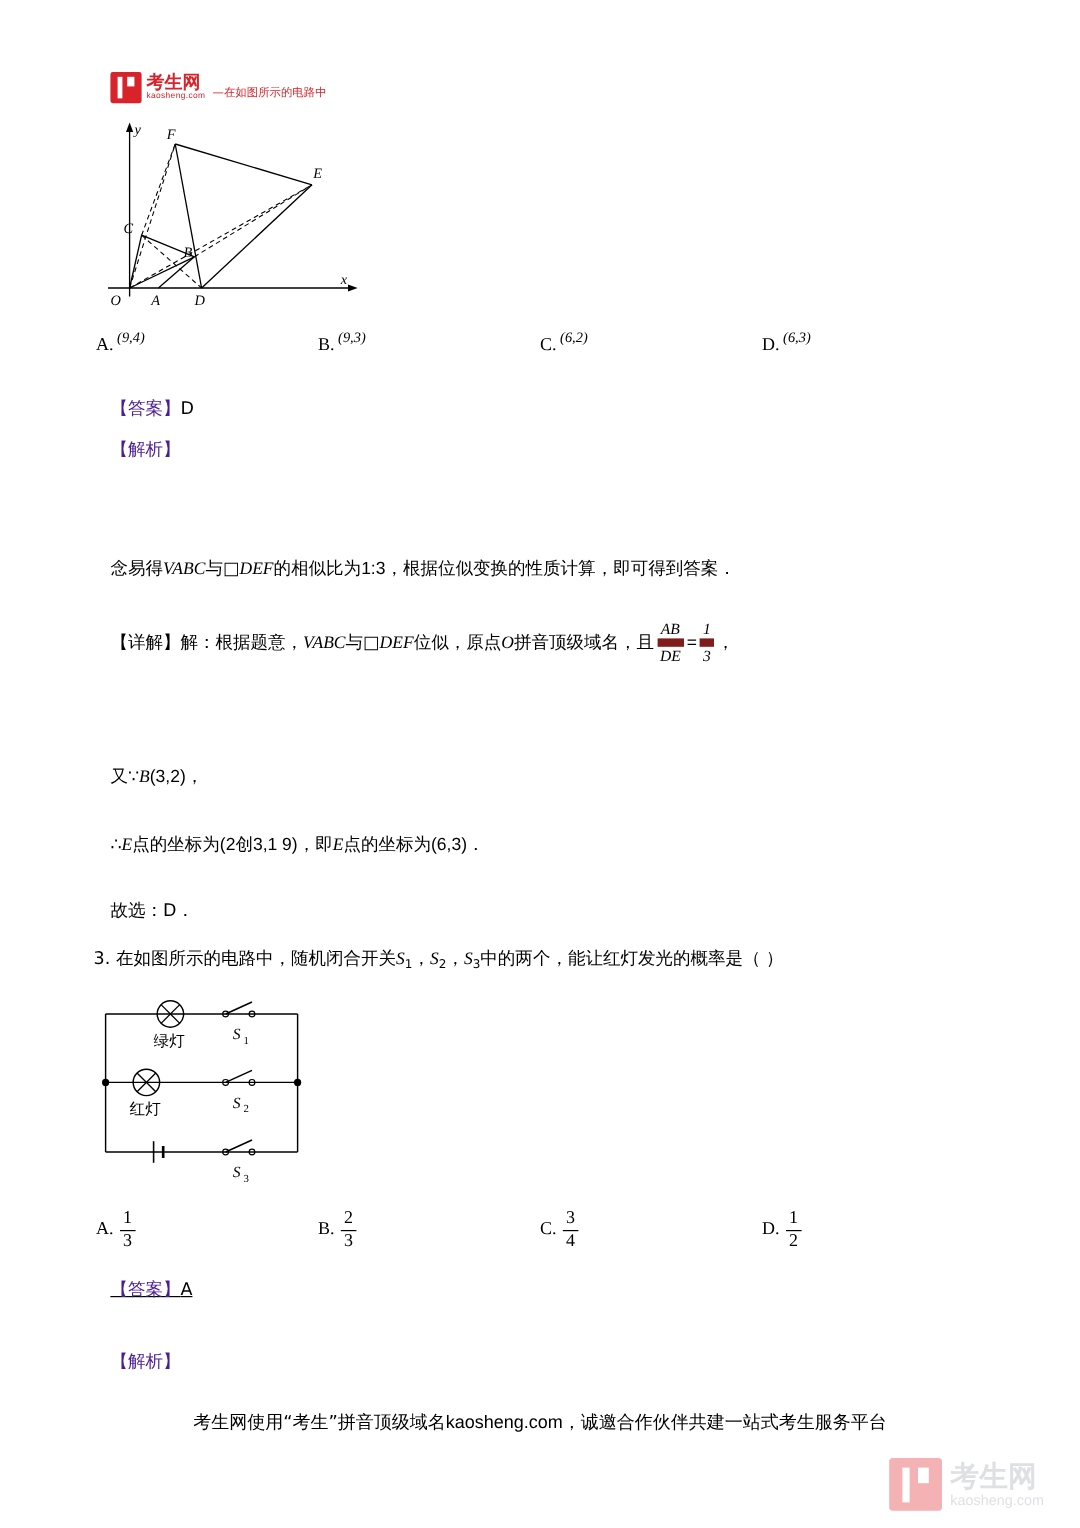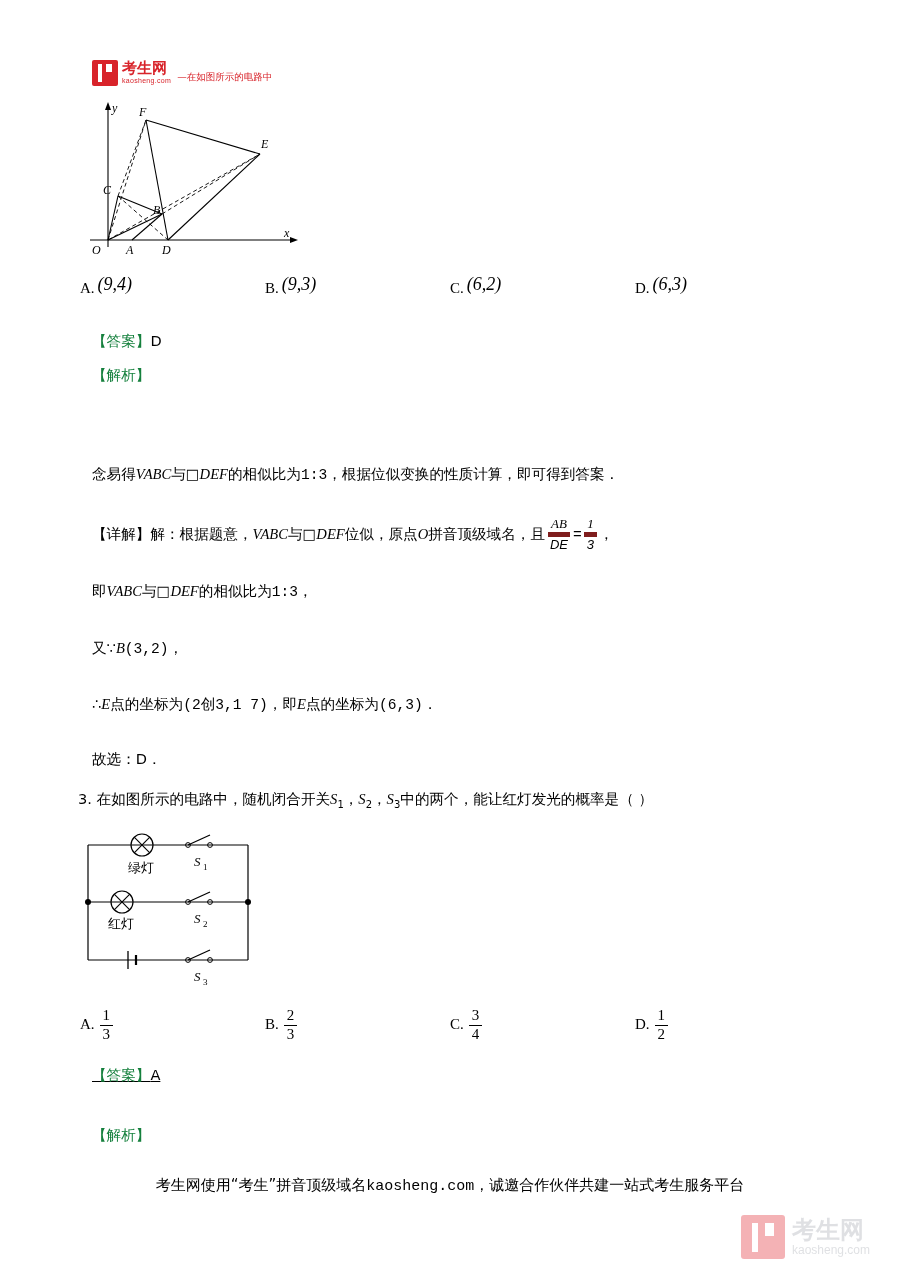--- a/index.html
+++ b/index.html
@@ -105,21 +105,21 @@
     white-space: nowrap;
   }
   .opt .lbl {
     font-family: "Liberation Serif", serif;
     font-size: 15px;
     padding-top: 8px;
   }
   .opt .val {
     font-family: "Liberation Serif", serif;
     font-style: italic;
-    font-size: 18px;
+    font-size: 12px;
     margin-left: 3px;
     padding-top: 2px;
   }
   .opt .frac {
     display: inline-flex;
     flex-direction: column;
     align-items: center;
     margin-left: 5px;
     line-height: 1.05;
     font-size: 15px;
@@ -134,50 +134,50 @@
 
   
   .line {
     position: absolute;
     font-size: 14.6px;
     font-family: "DejaVu Sans", sans-serif;
     line-height: 22px;
     white-space: nowrap;
   }
   .blue {
-    color: #15803d;
+    color: #4c1d95;
   }
   .serif {
-    font-family: Liberation Mono, monospace;
+    font-family: Liberation Sans, sans-serif;
   }
   .it {
     font-style: italic;
     font-family: "Liberation Serif", serif;
   }
   .frac-in {
     display: inline-flex;
     flex-direction: column;
     align-items: center;
     vertical-align: middle;
     line-height: 1.05;
     font-size: 13px;
     margin: 0 2px;
     position: relative;
     top: -1px;
   }
   .frac-in .num {
-    border-bottom: 5px solid #7f1d1d;
+    border-bottom: 7px solid #7f1d1d;
     padding: 0 3px 1px 3px;
     font-style: italic;
     font-family: "Liberation Serif", serif;
   }
   .frac-in .den {
     padding: 1px 3px 0 3px;
     font-style: italic;
-    font-family: Liberation Sans, sans-serif;
+    font-family: Liberation Serif, serif;
   }
 
   
   .fig2 {
     position: absolute;
     left: 70px;
     top: 820px;
     width: 270px;
     height: 165px;
   }
@@ -327,30 +327,27 @@
   <div class="line" style="left:92px; top:518px;">
     <span>【详解】</span><span>解：根据题意，</span><span class="it">V</span><span class="it">ABC</span><span>与</span><span>□</span><span class="it">DEF</span><span>位似，原点</span><span class="it">O</span><span>拼音顶级域名，且</span><span class="frac-in">
         <span class="num">AB</span>
         <span class="den">DE</span>
       </span><span class="serif">=</span><span class="frac-in">
         <span class="num">1</span>
         <span class="den">3</span>
       </span><span>，</span>
   </div>
 
-  <div class="line" style="left:92px; top:580px;">
-    <span>即</span><span class="it">V</span><span class="it">ABC</span><span>与</span><span>□</span><span class="it">DEF</span><span>的相似比为</span><span class="serif">1:3</span><span>，</span>
-  </div>
 
   <div class="line" style="left:92px; top:637px;">
     <span>又</span><span>∵</span><span class="it">B</span><span class="serif">(3,2)</span><span>，</span>
   </div>
 
   <div class="line" style="left:92px; top:693px;">
-    <span>∴</span><span class="it">E</span><span>点的坐标为</span><span class="serif">(2创3,1 7)</span><span>，即</span><span class="it">E</span><span>点的坐标为</span><span class="serif">(6,3)</span><span>．</span>
+    <span>∴</span><span class="it">E</span><span>点的坐标为</span><span class="serif">(2创3,1 9)</span><span>，即</span><span class="it">E</span><span>点的坐标为</span><span class="serif">(6,3)</span><span>．</span>
   </div>
 
   <div class="line" style="left:92px; top:748px;">故选：D．</div>
 
   <div class="line" style="left:78px; top:788px;">
     <span>3.</span>&nbsp;<span>在如图所示的电路中，随机闭合开关</span><span class="it">S</span><sub style="font-size:10px">1</sub><span>，</span><span class="it">S</span><sub style="font-size:10px">2</sub><span>，</span><span class="it">S</span><sub style="font-size:10px">3</sub><span>中的两个，能让红灯发光的概率是（        ）</span>
   </div>
 
   <div class="fig2">
     <svg width="270" height="165" viewBox="0 0 270 165">

